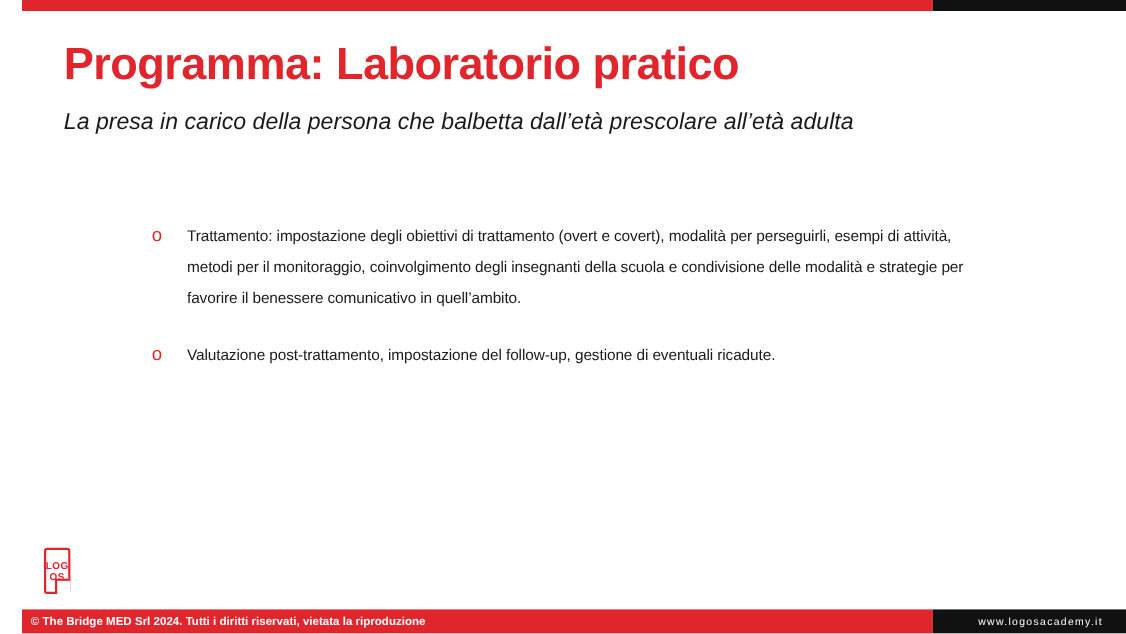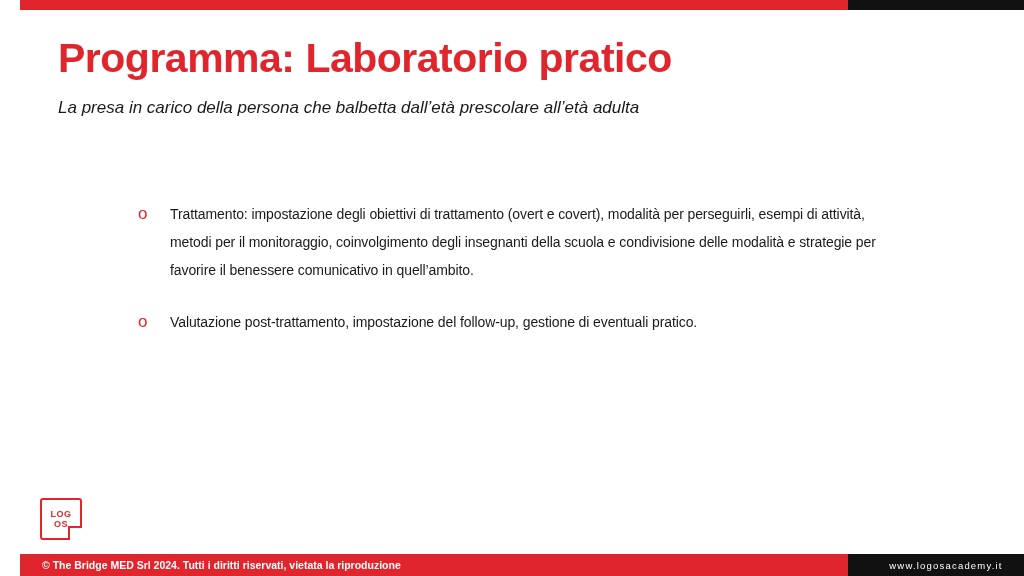--- a/index.html
+++ b/index.html
@@ -49,21 +49,21 @@
     font-weight: bold;
     color: #e0262c;
     letter-spacing: -0.5px;
     line-height: 1.1;
     white-space: nowrap;
   }
   .subtitle {
     position: absolute;
     top: 98px;
     left: 38px;
-    font-size: 17px;
+    font-size: 21px;
     font-style: italic;
     color: #1a1a1a;
     line-height: 1.2;
     white-space: nowrap;
   }
 
   
   .bullets {
     position: absolute;
     top: 200px;
@@ -89,21 +89,21 @@
     color: #1a1a1a;
     line-height: 28px;
     letter-spacing: -0.1px;
   }
 
   
   .logo {
     position: absolute;
     left: 20px;
     bottom: 36px;
-    width: 42px;
+    width: 24px;
     height: 42px;
     border: 2px solid #e0262c;
     border-radius: 3px;
     box-sizing: border-box;
   }
   .logo-inner {
     position: absolute;
     inset: 0;
     display: flex;
     flex-direction: column;
@@ -132,21 +132,21 @@
     position: absolute;
     left: 0;
     bottom: 0;
     width: 828px;
     height: 22px;
     background: #e0262c;
     color: #ffffff;
     font-size: 10.5px;
     display: flex;
     align-items: center;
-    padding-left: 22px;
+    padding-left: 8px;
     box-sizing: border-box;
     font-weight: bold;
   }
   .footer-black {
     position: absolute;
     left: 828px;
     bottom: 0;
     width: 196px;
     height: 22px;
     background: #111111;
@@ -171,21 +171,21 @@
   <div class="title">Programma: Laboratorio pratico</div>
   <div class="subtitle">La presa in carico della persona che balbetta dall’età prescolare all’età adulta</div>
 
   <div class="bullets">
     <div class="bullet-row">
       <div class="bullet-marker">o</div>
       <div class="bullet-text">Trattamento: impostazione degli obiettivi di trattamento (overt e covert), modalità per perseguirli, esempi di attività, metodi per il monitoraggio, coinvolgimento degli insegnanti della scuola e condivisione delle modalità e strategie per favorire il benessere comunicativo in quell’ambito.</div>
     </div>
     <div class="bullet-row">
       <div class="bullet-marker">o</div>
-      <div class="bullet-text">Valutazione post-trattamento, impostazione del follow-up, gestione di eventuali pratico.</div>
+      <div class="bullet-text">Valutazione post-trattamento, impostazione del follow-up, gestione di eventuali ricadute.</div>
     </div>
   </div>
 
   <div class="logo">
     <div class="logo-inner">
       <span>LOG</span>
       <span>OS</span>
     </div>
     <div class="logo-cut"></div>
   </div>

